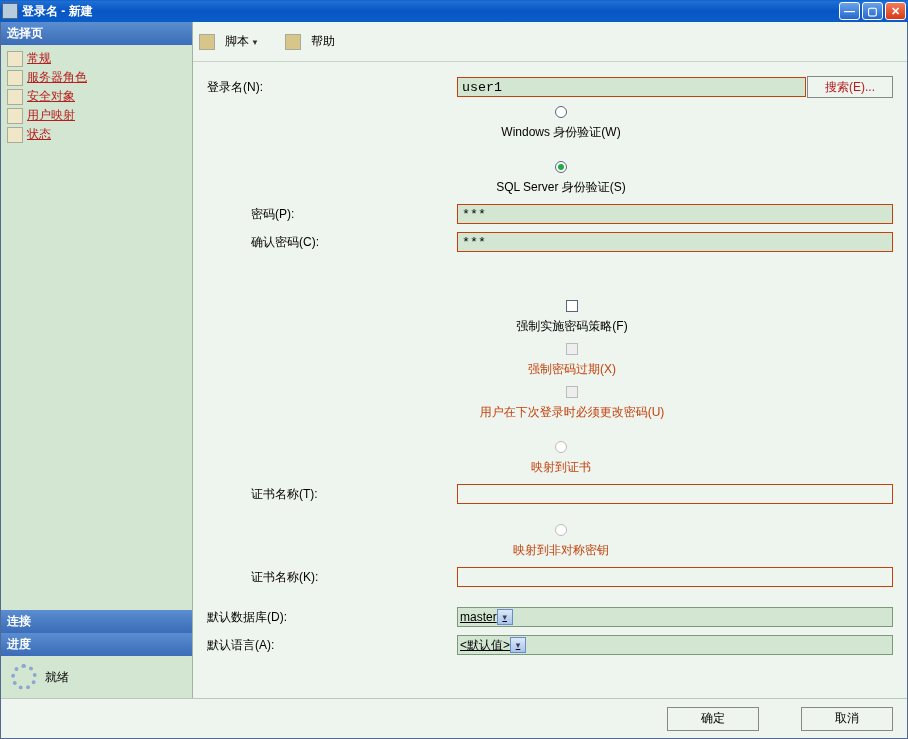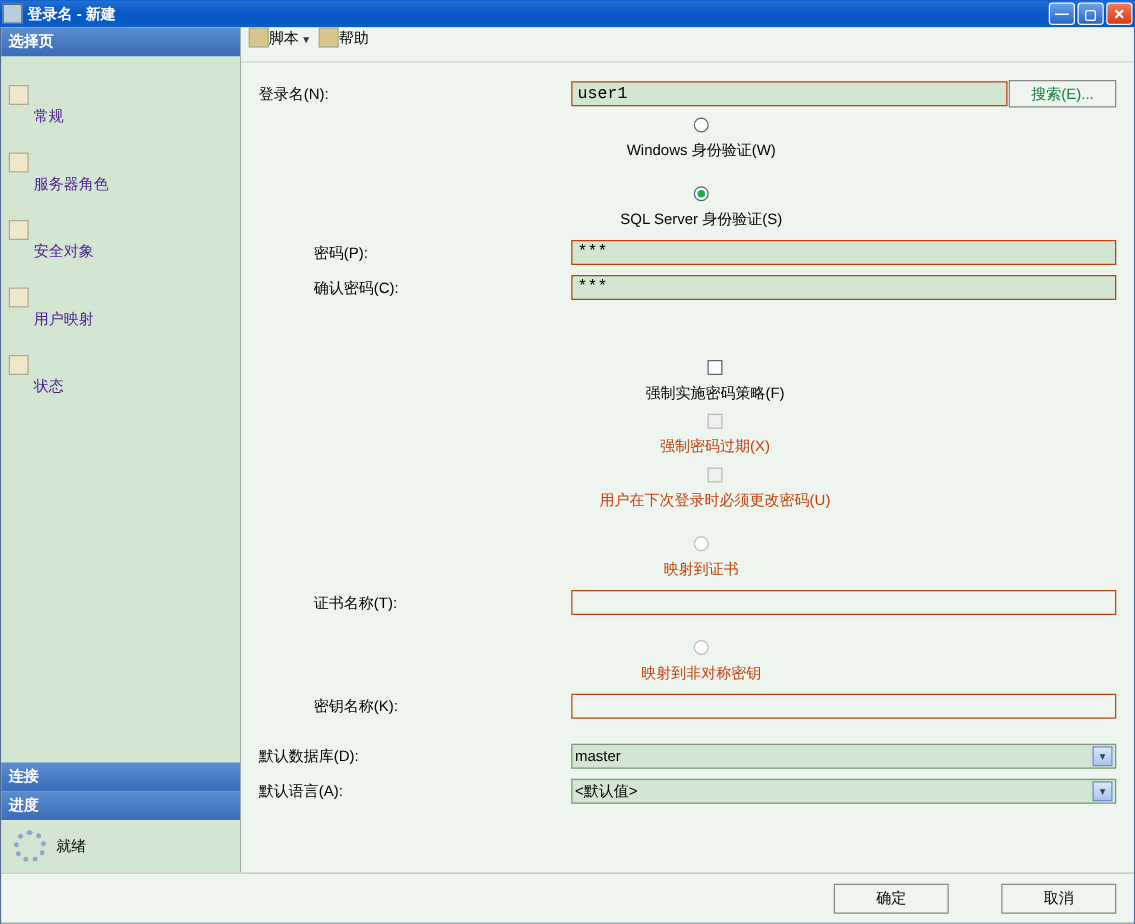--- a/index.html
+++ b/index.html
@@ -72,21 +72,21 @@
   align-items: center;
   gap: 4px;
   padding: 1px 2px;
   cursor: pointer;
 }
 .page-icon {
   width: 16px; height: 16px;
   background: #f0e6c8;
   border: 1px solid #aa9;
 }
-.page-item a { color: #4c1d95; margin-top: 35px; }
+.page-item a { text-decoration: underline; color: #b91c1c; }
 .sidebar-spacer { flex: 1; }
 .conn-block { padding: 8px 10px; line-height: 1.6; }
 .conn-block .conn-row { margin-bottom: 8px; }
 .conn-prop {
   display: flex; align-items: center; gap: 6px;
 }
 .conn-prop a { color: #0033cc; text-decoration: underline; }
 .progress-row {
   display: flex; align-items: center; gap: 8px;
   padding: 8px 10px;
@@ -96,23 +96,24 @@
   border: 4px dotted #8aa8d0;
   border-radius: 50%;
 }
 .content {
   flex: 1;
   display: flex;
   flex-direction: column;
   background: #eef4ee;
 }
 .toolbar {
-  height: 28px;
-  display: flex;
-  gap: 0;
+  height: 40px;
+  display: flex;
+  align-items: center;
+  gap: 10px;
   padding: 0 6px;
   background: #eef4ee;
   border-bottom: 1px solid #c8d4c8;
 }
 .tool-icon {
   width: 16px; height: 16px;
   background: #d7c58a;
   border: 1px solid #aa9;
 }
 .tool-drop::after { content: "▼"; font-size: 8px; margin-left: 2px; color: #333;}
@@ -140,40 +141,40 @@
 }
 .text-input.plain { background: #eef4ee; }
 .select-input {
   flex: 1;
   height: 20px;
   border: 1px solid #7a9a7a;
   background: #d2e6d2;
   padding: 0 2px;
   display: flex;
   align-items: center;
-  justify-content: space-between;
+  text-decoration: underline;
 }
 .select-input .sel-btn {
   width: 16px; height: 16px;
   background: linear-gradient(#dce8f8,#a8c4ec);
   border: 1px solid #6a8ccc;
   display:flex;align-items:center;justify-content:center;
   font-size:9px;color:#345;
 }
 .btn {
   border: 1px solid #888;
   background: #eef4ee;
   height: 22px;
   padding: 0 10px;
   cursor: pointer;
   font-family: inherit;
   font-size: 12px;
   margin-left: 32px;
 }
-.btn.search { width: 86px; margin-left: 1px; color:#15803d;}
+.btn.search { width: 86px; margin-left: 1px; color:#b91c1c;}
 .radio-row, .check-row {
   display: flex;
   align-items: center;
   gap: 6px;
   margin-bottom: 8px;
   flex-direction: column;
 }
 .radio-row.indent1, .check-row.indent1 { padding-left: 22px; }
 .check-row.indent2 { padding-left: 44px; }
 .radio {
@@ -323,21 +324,21 @@
         <input class="text-input plain" disabled="" style="">
       </div>
 
       <div class="spacer-v-sm"></div>
 
       <div class="radio-row indent1">
         <div class="radio disabled"></div>
         <span class="disabled-text">映射到非对称密钥</span>
       </div>
       <div class="form-row">
-        <div class="form-label indent2">密钥名称(K):</div>
+        <div class="form-label indent2">证书名称(K):</div>
         <input class="text-input plain" disabled="" style="">
       </div>
 
       <div class="spacer-v-sm"></div>
 
       <div class="form-row">
         <div class="form-label">默认数据库(D):</div>
         <div class="select-input">
           <span>master</span>
           <div class="sel-btn">▾</div>

